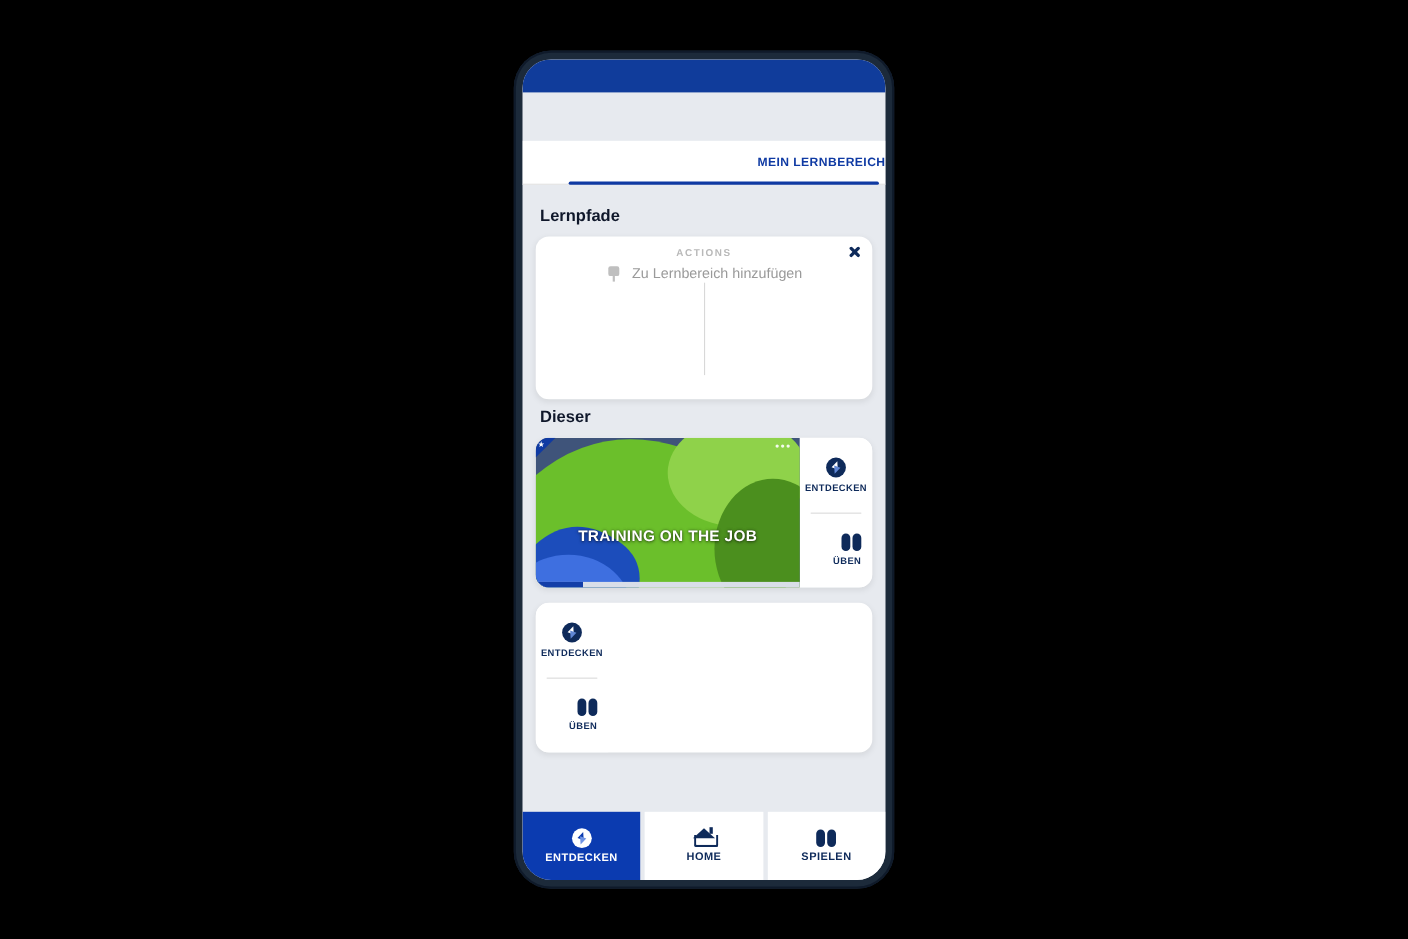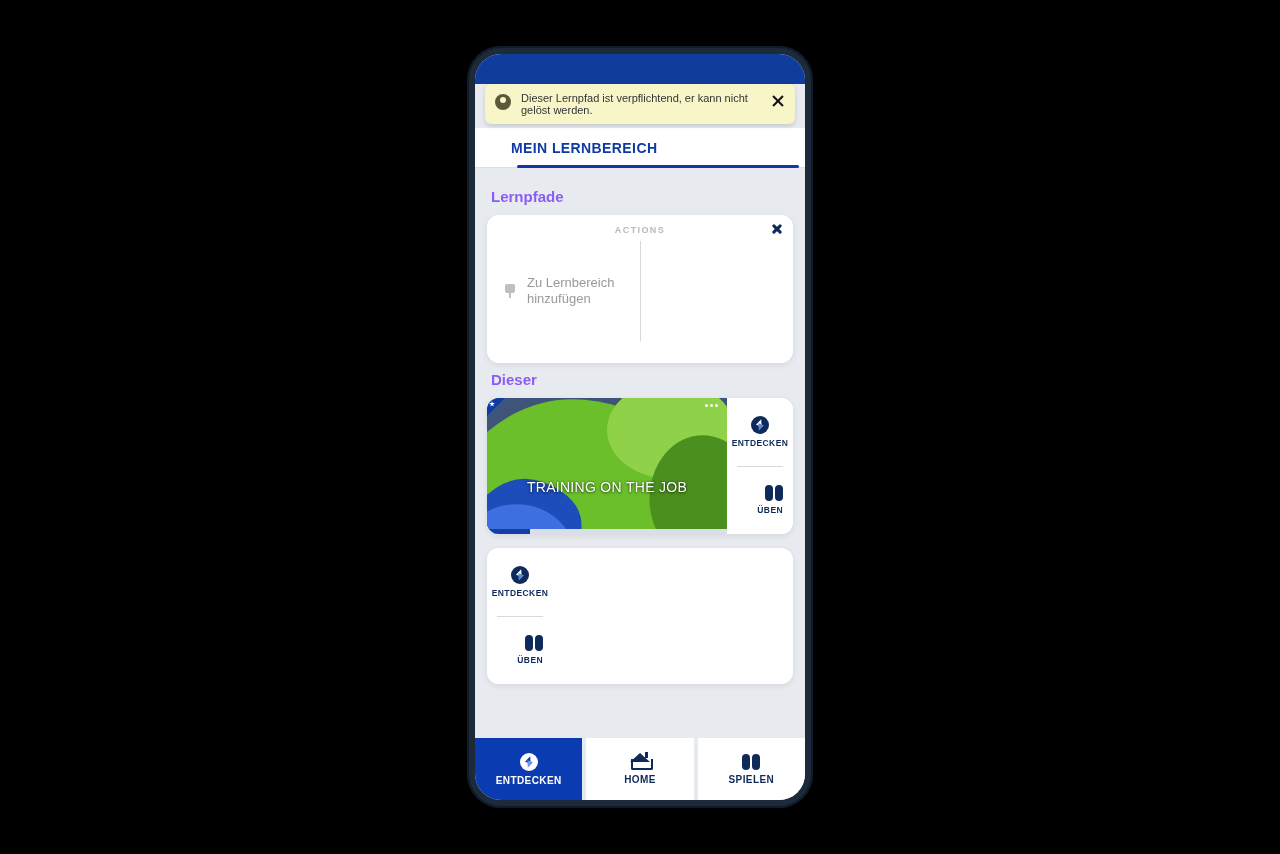--- a/index.html
+++ b/index.html
@@ -75,41 +75,41 @@
   
   .tabs {
     margin-top: 44px;
     background: #fff;
     display: flex;
     height: 40px;
     border-bottom: 1px solid #e0e0e0;
   }
   .tab {
     flex: 1;
-    display:flex; align-items:center; justify-content:flex-start;
-    font-size: 14px;
+    display:flex; align-items:center; justify-content:flex-end;
+    font-size: 11px;
     font-weight: 700;
     letter-spacing: .4px;
     color: #111;
     position: relative;
     cursor: pointer;
     margin-left: 36px;
   }
   .tab.active { color:#0f3aa3; }
   .tab.active::after{
     content:""; position:absolute; left:6px; right:6px; bottom:-1px;
     height:3px; background:#0f3aa3; border-radius:2px;
   }
 
   .scroll {
     flex:1; overflow:hidden; padding: 12px;
   }
 
   .section-title{
-    font-weight:700; font-size:15px; color:#8b5cf6;
+    font-weight:700; font-size:15px; color:#0f172a;
     margin: 8px 4px 10px;
   }
 
   .card{
     background:#fff; border-radius:12px;
     box-shadow:0 2px 6px rgba(0,0,0,.08);
   }
 
   
   .actions-card{
@@ -124,21 +124,21 @@
     position:absolute; right:8px; top:6px; width:16px; height:16px;
     cursor:pointer;
   }
   .xb::before,.xb::after{
     content:""; position:absolute; left:50%; top:50%;
     width: 12px; height: 3px; background:#0e2a5a; border-radius:2px;
   }
   .xb::before{ transform: translate(-50%,-50%) rotate(45deg); }
   .xb::after { transform: translate(-50%,-50%) rotate(-45deg); }
   .actions-body{
-    display:flex; height:100px; align-items:center;
+    display:flex; height:100px; align-items:center;flex-direction:column;
   }
   .actions-col{ flex:1; display:flex; align-items:center; gap:10px; padding:0 6px;}
   .actions-sep{ width:1px; background:#d8d8d8; height:100%; }
   .pin-icon{
     width:14px; height:14px; position:relative; flex:0 0 14px;
   }
   .pin-icon::before{
     content:""; position:absolute; left:2px; top:0; width:10px; height:9px;
     background:#bfbfbf; border-radius:2px;
   }
@@ -150,21 +150,21 @@
 
   
   .theme-card{
     display:flex; height:136px; overflow:hidden; margin-bottom:14px;
     border-radius:12px;
   }
   .theme-left{ flex:1; position:relative; display:block; }
   .theme-left svg{ position:absolute; inset:0; width:100%; height:100%; }
   .theme-title{
     position:absolute; inset:0; display:flex; align-items:center; justify-content:center;
-    color:#fff; font-weight:400; font-size:14px; letter-spacing:.3px;
+    color:#fff; font-weight:700; font-size:14px; letter-spacing:.3px;
     text-shadow: 0 1px 3px rgba(0,0,0,.5), 0 0 2px rgba(0,0,0,.5);
     text-align:center; padding:0 8px;margin-top:42px;
   }
   .theme-corner{
     position:absolute; left:0; top:0; width:0; height:0;
     border-top:18px solid #0f3aa3;
     border-right:18px solid transparent;
   }
   .theme-corner::after{
     content:""; position:absolute; left:2px; top:-15px;
@@ -256,25 +256,20 @@
     position:absolute; right:1px; top:-2px; width:3px; height:6px; background:#0e2a5a;
   }
 </style>
 </head>
 <body>
 
 <div class="phone-shell">
   <div class="screen">
     <div class="statusbar"></div>
 
-    <div class="toast">
-      <span class="bulb"></span>
-      <span>Dieser Lernpfad ist verpflichtend, er kann nicht gelöst werden.</span>
-      <span class="close x"></span>
-    </div>
 
     <div class="tabs">
       <div class="tab active">
         <span>MEIN LERNBEREICH</span>
       </div>
     </div>
 
     <div class="scroll">
 
       <div class="section-title">Lernpfade</div>

